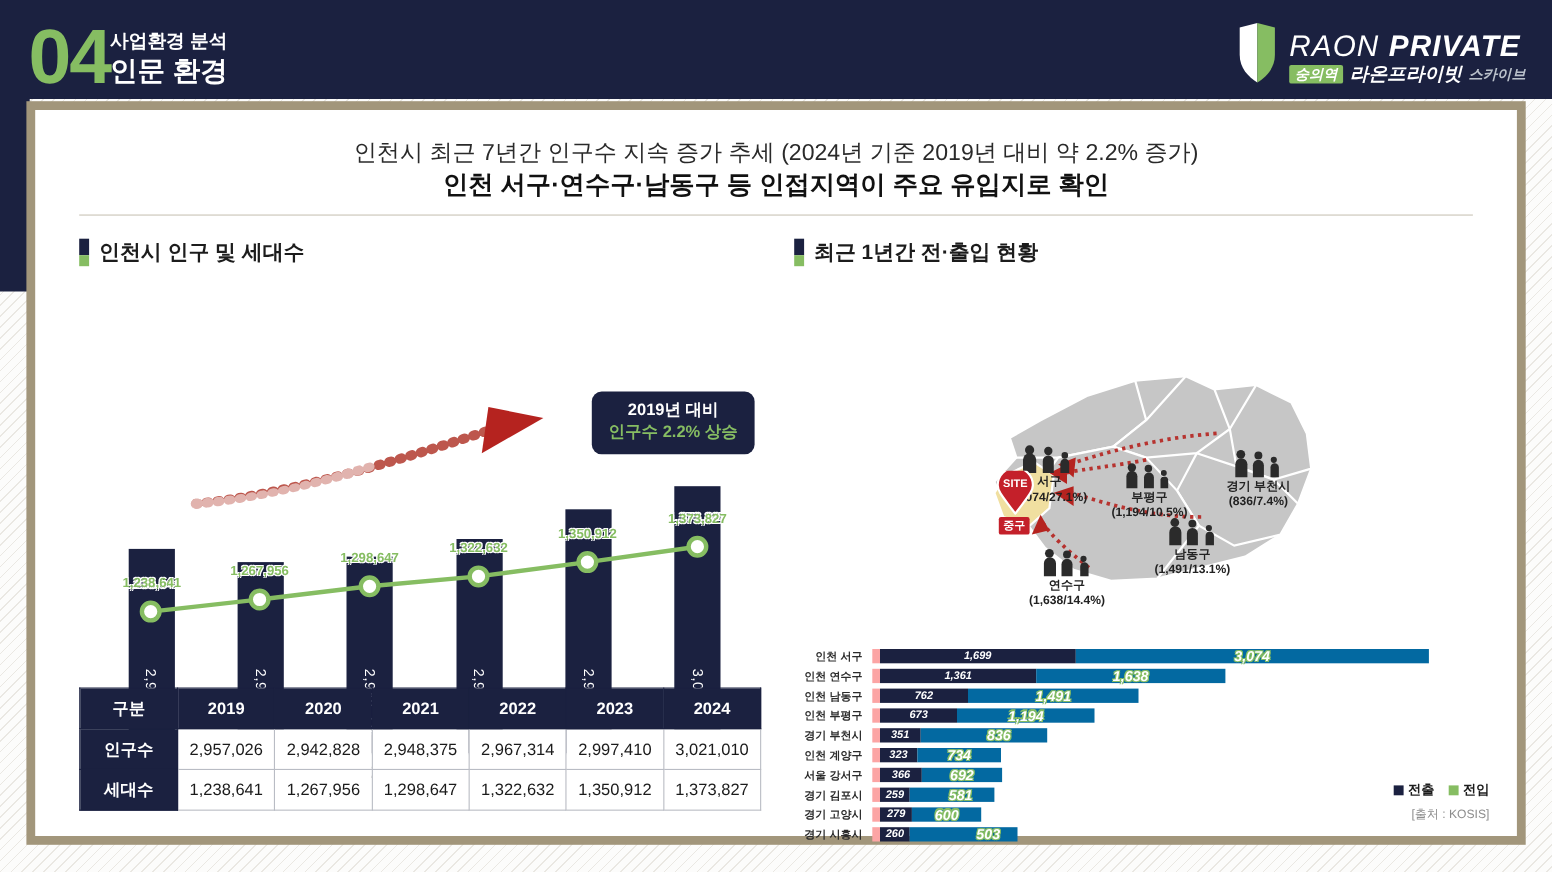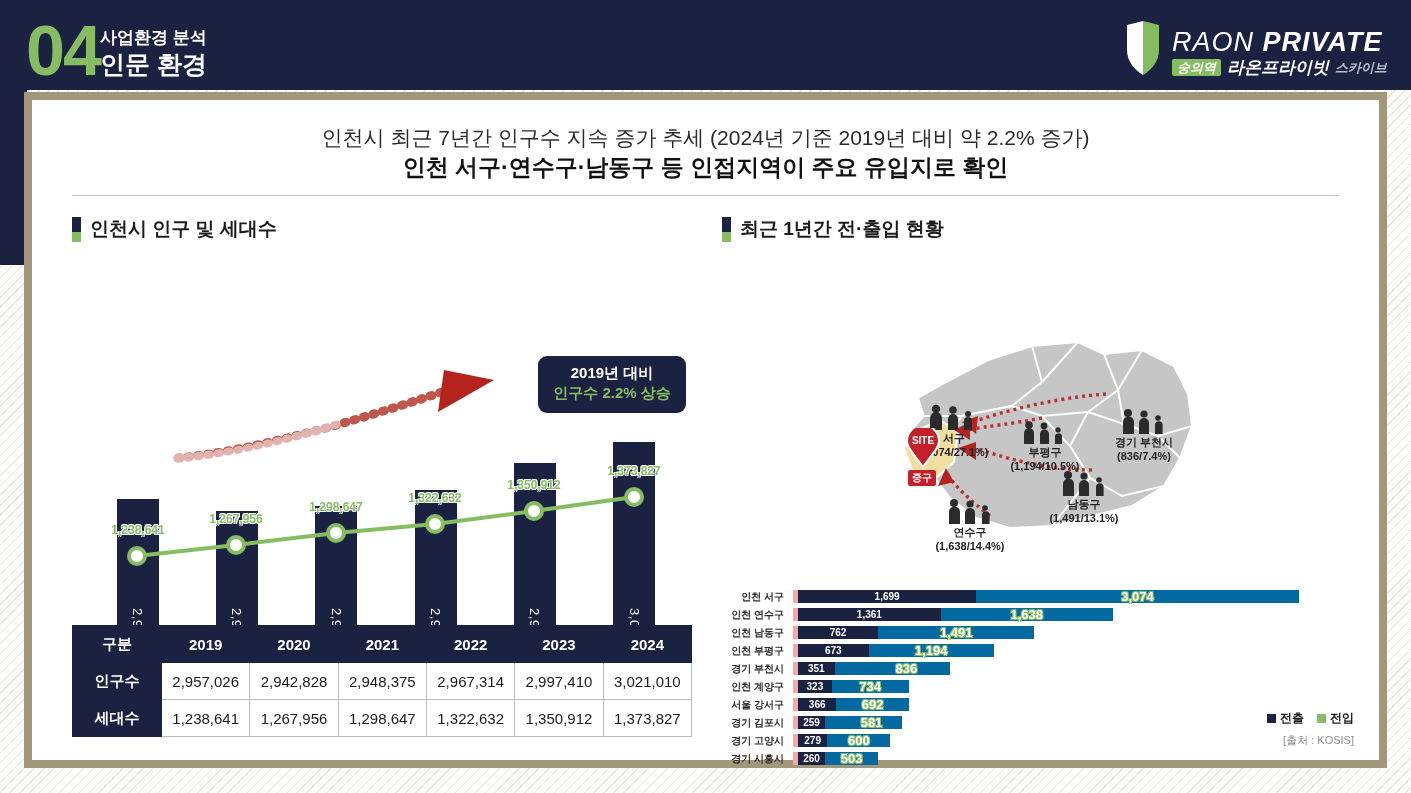--- a/index.html
+++ b/index.html
@@ -102,21 +102,21 @@
   .people{display:block;margin:0 auto 2px;}
   .sitepin{position:absolute;left:14px;top:108px;width:34px;height:40px;}
   .site-txt{position:absolute;left:0;top:0;width:34px;text-align:center;
     font-size:10px;font-weight:bold;color:#ffffff;line-height:26px;}
   .junggu{position:absolute;left:16px;top:150px;background:#c4202a;color:#fff;
     font-size:10px;font-weight:bold;padding:1px 4px;border-radius:2px;}
   
   .hchart{position:absolute;left:0;top:290px;width:640px;height:140px;}
   .hrow{display:flex;align-items:center;height:13px;margin-bottom:5px;}
   .hlabel{width:62px;text-align:right;padding-right:9px;font-size:10px;color:#2b2b2b;font-weight:bold;flex:0 0 auto;}
-  .htrack{position:relative;flex:1;height:13px;border-left:5px solid #fca5a5;}
+  .htrack{position:relative;flex:1;height:13px;border-left:7px solid #fca5a5;font-style:italic;}
   .hseg{position:absolute;top:0;height:13px;display:flex;align-items:center;justify-content:center;}
   .hseg.out{background:#1b2140;left:0;}
   .hseg.in{background:#0369a1;text-align:right;}
   .hseg.out span{color:#ffffff;font-size:10px;font-weight:bold;}
   .hseg.in span{color:#ffffff;font-size:13px;font-weight:bold;
     text-shadow:-1px -1px 0 #86bd62,1px -1px 0 #86bd62,-1px 1px 0 #86bd62,1px 1px 0 #86bd62;
     white-space:nowrap;}
   .hlegend{position:absolute;right:8px;top:120px;display:flex;gap:13px;align-items:center;}
   .lg{display:flex;align-items:center;gap:4px;font-size:12px;font-weight:bold;color:#1c1c1c;}
   .lg i{width:9px;height:9px;display:block;}
@@ -511,21 +511,21 @@
               </span>
         </span>
       </div>
 
       <div class="hrow">
         <span class="hlabel">경기 시흥시</span>
         <span class="htrack">
           <span class="hseg out" style="width:4.8%;">
                 <span>260</span>
               </span>
-          <span class="hseg in" style="left:4.8%;width:9.4%;">
+          <span class="hseg in" style="left:4.8%;width:9.4%;padding-left:45px;">
                 <span>503</span>
               </span>
         </span>
       </div>
 
       <div class="hlegend">
         <span class="lg">
               <i style="background:#1b2140;"></i>
               <span>전출</span>
             </span>

